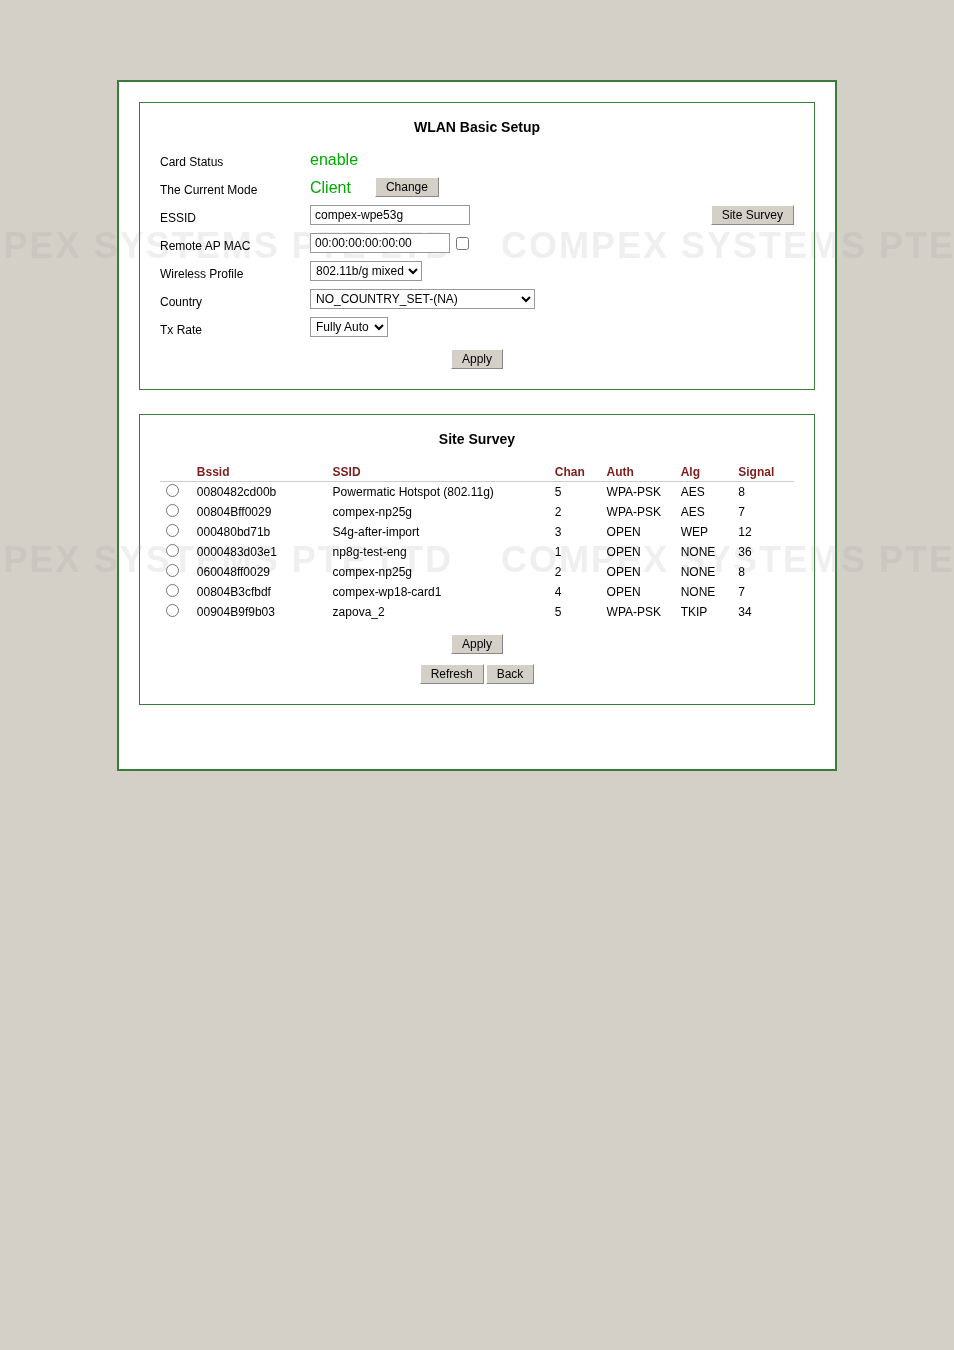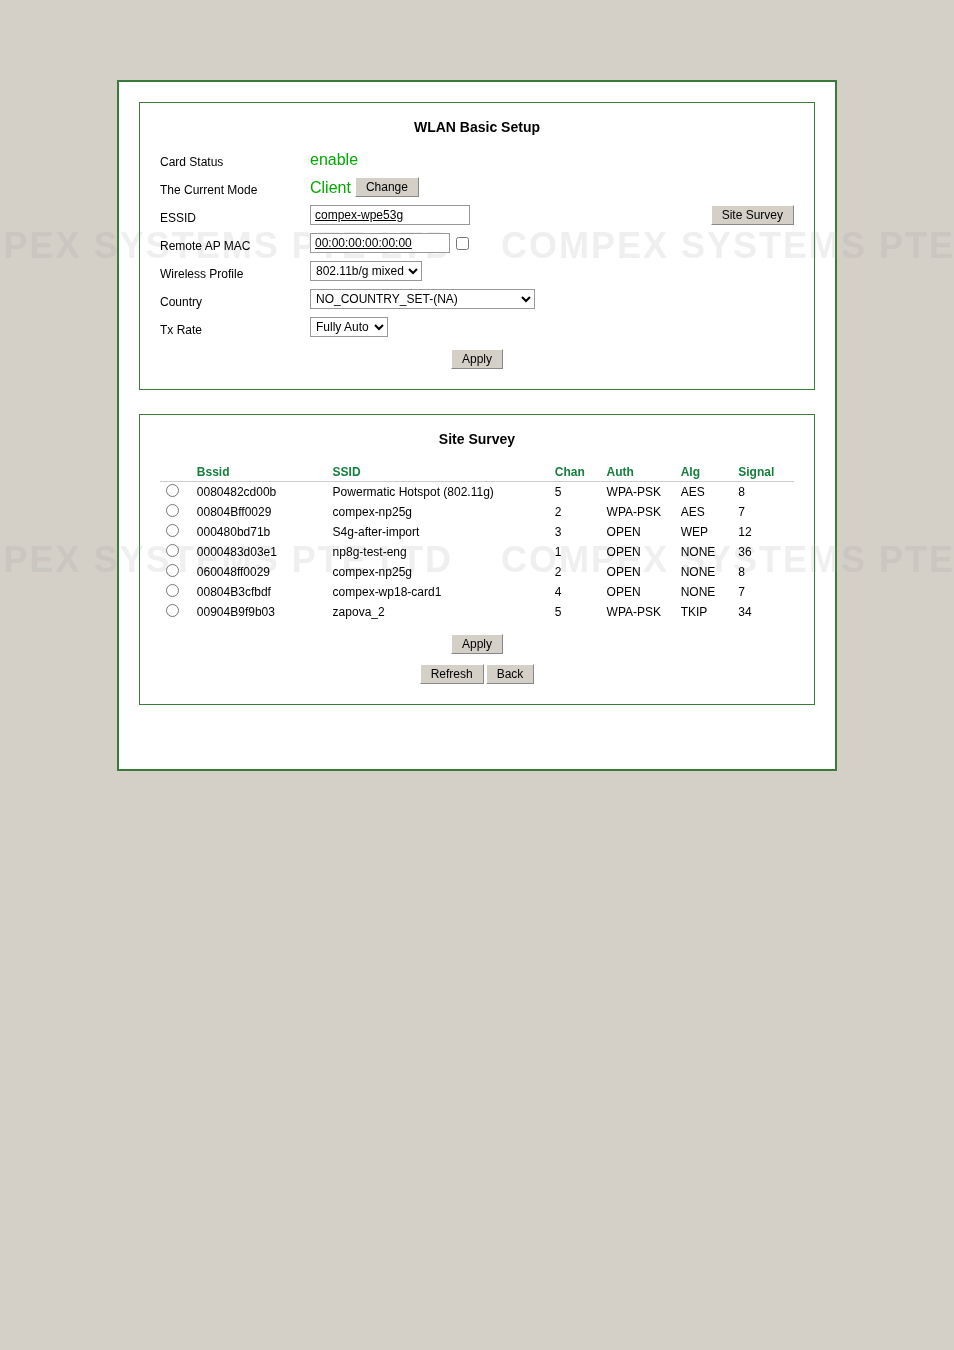--- a/index.html
+++ b/index.html
@@ -65,21 +65,20 @@
       font-size: 16px;
     }
     .form-value.green {
       color: #00aa00;
     }
     input[type="text"] {
       border: 1px solid #999;
       padding: 2px 4px;
       font-size: 12px;
       background: #fff;
-      text-decoration: underline;
     }
     select {
       border: 1px solid #999;
       font-size: 12px;
       background: #fff;
       padding: 1px;
     }
     button, input[type="button"] {
       background: #d4d0c8;
       border: 1px solid #888;
@@ -103,21 +102,21 @@
       width: 100%;
       border-collapse: collapse;
       font-size: 12px;
       position: relative;
       z-index: 1;
     }
     .site-survey-table th {
       text-align: left;
       padding: 2px 6px;
       font-weight: bold;
-      color: #15803d;
+      color: #7f1d1d;
       border-bottom: 1px solid #ccc;
     }
     .site-survey-table td {
       padding: 2px 6px;
       color: #000;
     }
     .radio-col {
       width: 20px;
     }
     .bssid-col { width: 110px; }
@@ -150,21 +149,21 @@
 
     <div class="section-title">WLAN Basic Setup</div>
 
     <div class="form-row">
       <div class="form-label">Card Status</div>
       <div class="form-value green">enable</div>
     </div>
 
     <div class="form-row">
       <div class="form-label">The Current Mode</div>
-      <div class="form-value green" style="margin-right:4px;">Client</div>
+      <div class="form-value green" style="margin-right:24px;">Client</div>
       <button>Change</button>
     </div>
 
     <div class="form-row">
       <div class="form-label">ESSID</div>
       <input type="text" style="width: 160px;" value="compex-wpe53g">
       <div style="flex:1;"></div>
       <button>Site Survey</button>
     </div>
 

